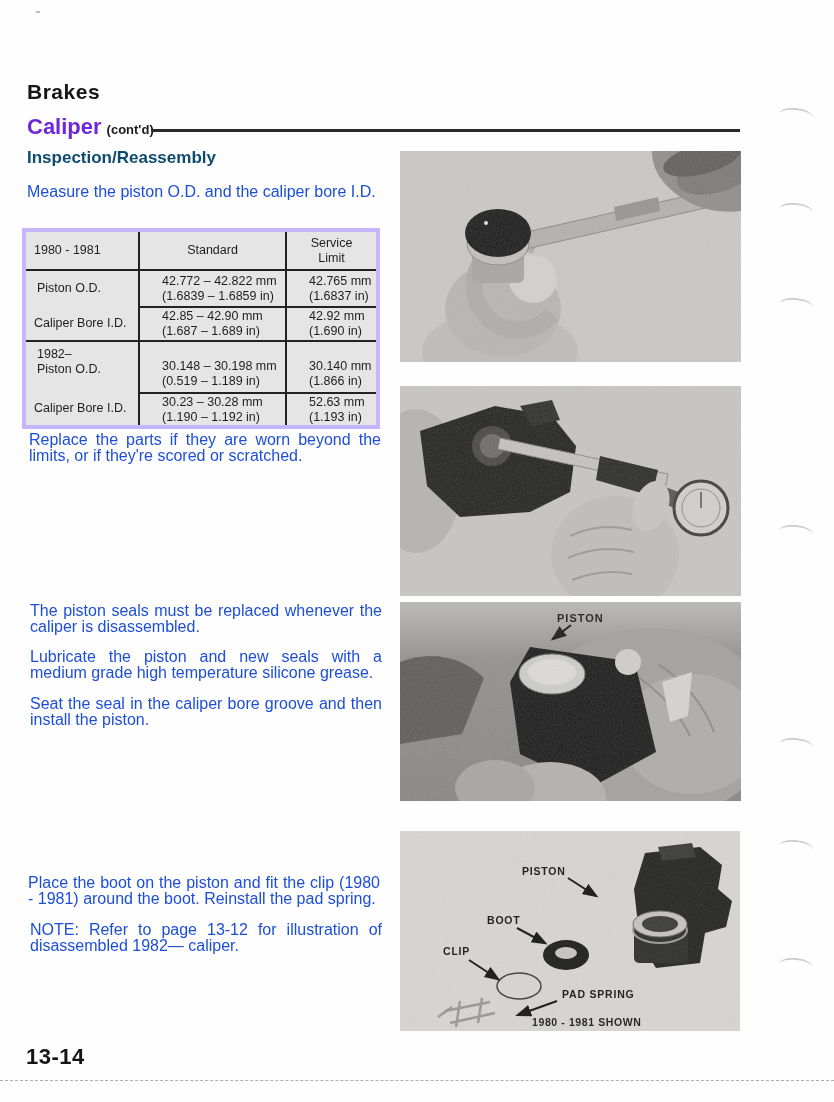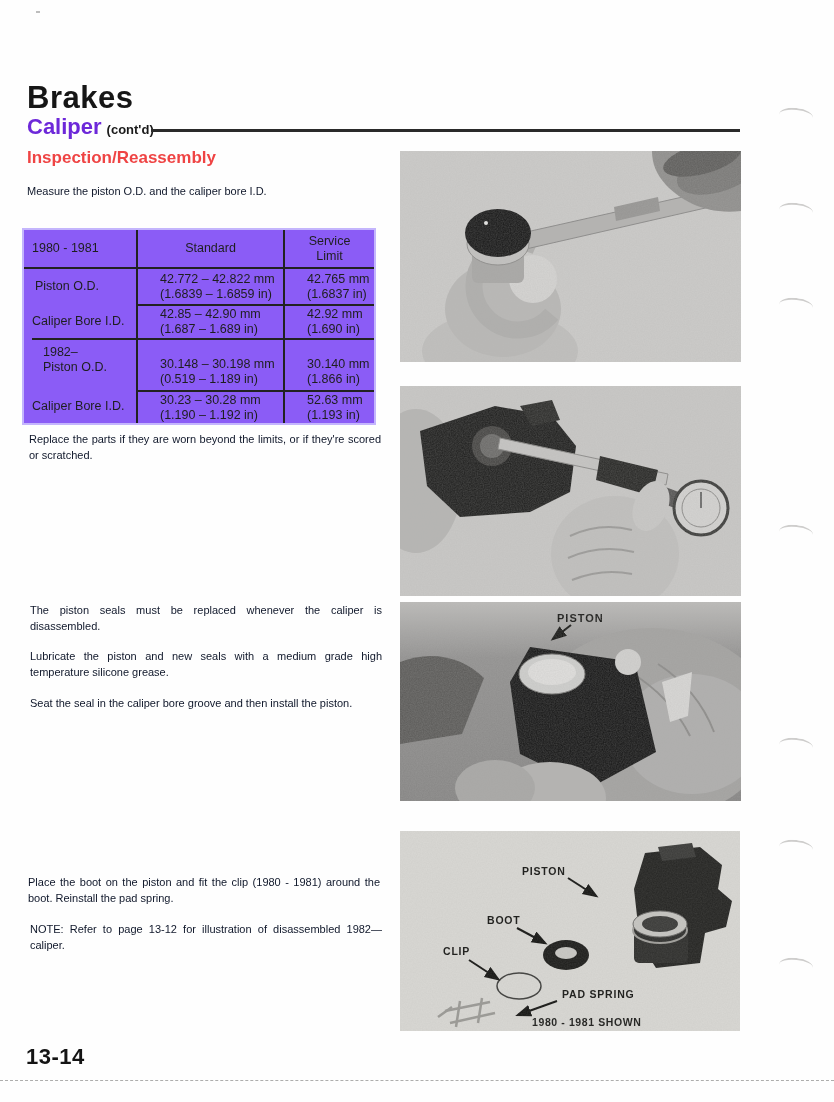--- a/index.html
+++ b/index.html
@@ -2,48 +2,48 @@
 <html><head>
 <meta charset="utf-8">
 <style>
   * { margin:0; padding:0; box-sizing:border-box; }
   html,body { width:834px; height:1102px; background:#ffffff; overflow:hidden; }
   body { font-family:"Liberation Sans", sans-serif; color:#1c1c1c; position:relative; }
 
   .page { position:absolute; inset:0; background:#fefefe; }
 
   
-  .title { position:absolute; left:27px; top:80px; font-size:31px; font-weight:bold; letter-spacing:.5px; color:#161616; }
+  .title { position:absolute; left:27px; top:80px; font-size:21px; font-weight:bold; letter-spacing:.5px; color:#161616; }
   .subrow { position:absolute; left:27px; top:114px; height:26px; }
   .subtitle { font-size:22px; font-weight:bold; color:#6d28d9; }
   .subsuffix { font-size:13px; font-weight:bold; margin-left:5px; color:#1a1a1a; }
   .header-rule { position:absolute; left:151px; top:129px; width:589px; height:3px; background:#2a2a2a; }
-  .section-heading { position:absolute; left:27px; top:148px; font-size:17px; font-weight:bold; color:#ef4444; }
-
-  
-  .body { position:absolute; font-size:11px; line-height:15.6px; width:352px; text-align:justify; color:#0f172a; }
+  .section-heading { position:absolute; left:27px; top:148px; font-size:17px; font-weight:bold; color:#0c4a6e; }
+
+  
+  .body { position:absolute; font-size:16px; line-height:15.6px; width:352px; text-align:justify; color:#1d4ed8; }
   .p-measure { left:27px; top:184px; text-align:left; }
   .p-replace { left:29px; top:432px; }
   .p-seals { left:30px; top:603px; }
   .p-lubricate { left:30px; top:649px; }
   .p-seat { left:30px; top:696px; }
   .p-inspect { left:28px; top:829px; }
   .p-place { left:28px; top:875px; }
   .p-note { left:30px; top:922px; }
 
   
   .spec-table { position:absolute; left:22px; top:228px; display:grid;
     grid-template-columns:112px 147px 91px; grid-template-rows:37px 37px 34px 52px 33px;
-    border:2px solid #c4b5fd; background:#8b5cf6; }
+    border:4px solid #c4b5fd; background:#e5e5e5; }
   .cell { padding-left:8px; display:flex; flex-direction:column; justify-content:center;
     font-size:12.5px; line-height:15px; color:#1e1e1e; }
   .bl { border-left:2px solid #222; }
   .bt { border-top:2px solid #222;padding-left:11px; }
   .hcenter { align-items:center; padding-left:0; text-align:center; }
-  .vtop { justify-content:flex-start; padding-top:5px;margin-left:8px; }
+  .vtop { justify-content:flex-start; padding-top:5px; }
   .vbottom { justify-content:flex-end; padding-bottom:3px; }
   .datapad { padding-left:22px; }
 
   
   .fig { position:absolute; display:block; }
   .fig1 { left:400px; top:151px; }
   .fig2 { left:400px; top:386px; }
   .fig3 { left:400px; top:602px; }
   .fig4 { left:400px; top:831px; }
   .fig-label { font:bold 11px "Liberation Sans", sans-serif; letter-spacing:1px; fill:#141412; }

